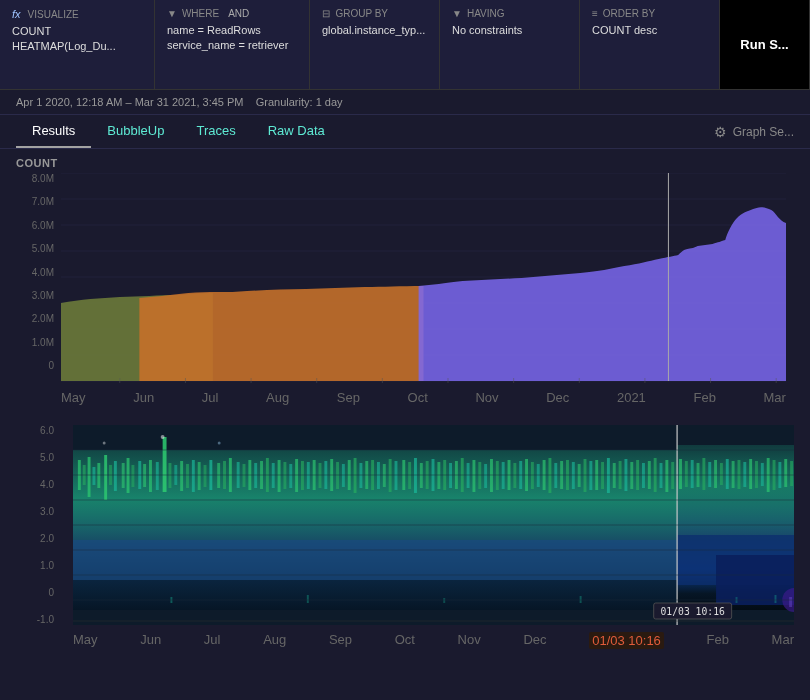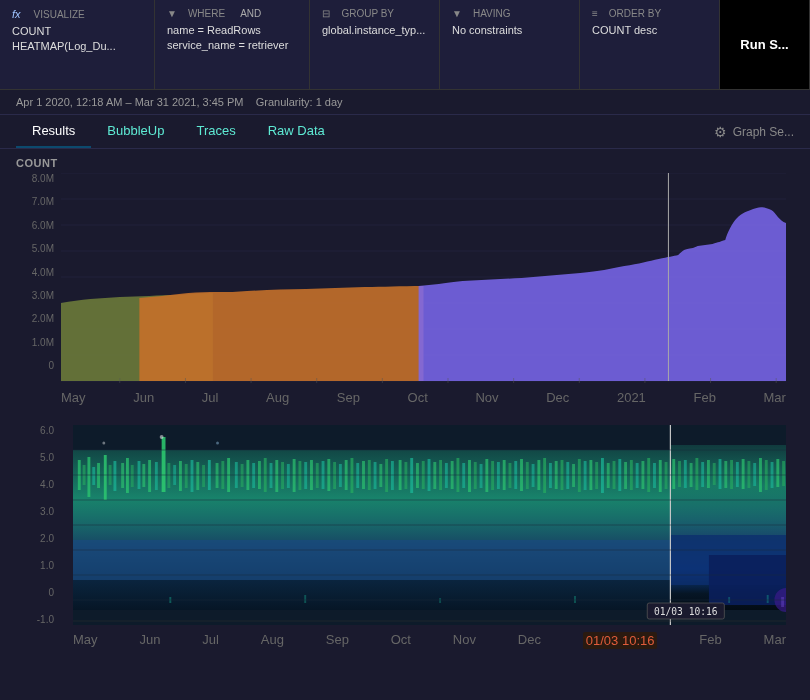--- a/index.html
+++ b/index.html
@@ -30,21 +30,21 @@
       justify-content: flex-start;
       font-size: 11px;
       color: #aaa;
       min-width: 0;
     }
     .toolbar-item .label {
       color: #888;
       font-size: 10px;
       display: flex;
       align-items: center;
-      gap: 11px;
+      gap: 5px;
       margin-bottom: 4px;
     }
     .toolbar-item .value {
       color: #ddd;
       font-size: 11px;
       line-height: 1.4;
     }
     .toolbar-item.visualize { flex: 0 0 155px; }
     .toolbar-item.where { flex: 0 0 155px; }
     .toolbar-item.groupby { flex: 0 0 130px; }
@@ -78,21 +78,21 @@
     }
     .tab {
       padding: 8px 16px;
       font-size: 13px;
       color: #5eead4;
       cursor: pointer;
       border-bottom: 2px solid transparent;
     }
     .tab.active {
       color: #fff;
-      border-bottom: 2px solid #0c4a6e;
+      border-bottom: 2px solid #a3a3a3;
     }
     .graph-settings {
       display: flex;
       align-items: center;
       gap: 6px;
       color: #888;
       font-size: 12px;
       cursor: pointer;
     }
     .gear-icon { font-size: 14px; }
@@ -155,21 +155,20 @@
       font-size: 13px;
       color: #666;
       text-align: center;
     }
 
     
     .heatmap-container {
       position: relative;
       height: 230px;
       margin-left: 45px;
-      margin-right: 8px;
       padding-left: 12px;
     }
     .heatmap-svg {
       width: 100%;
       height: 200px;
     }
     .heatmap-yaxis {
       position: absolute;
       left: -45px;
       top: 0;

